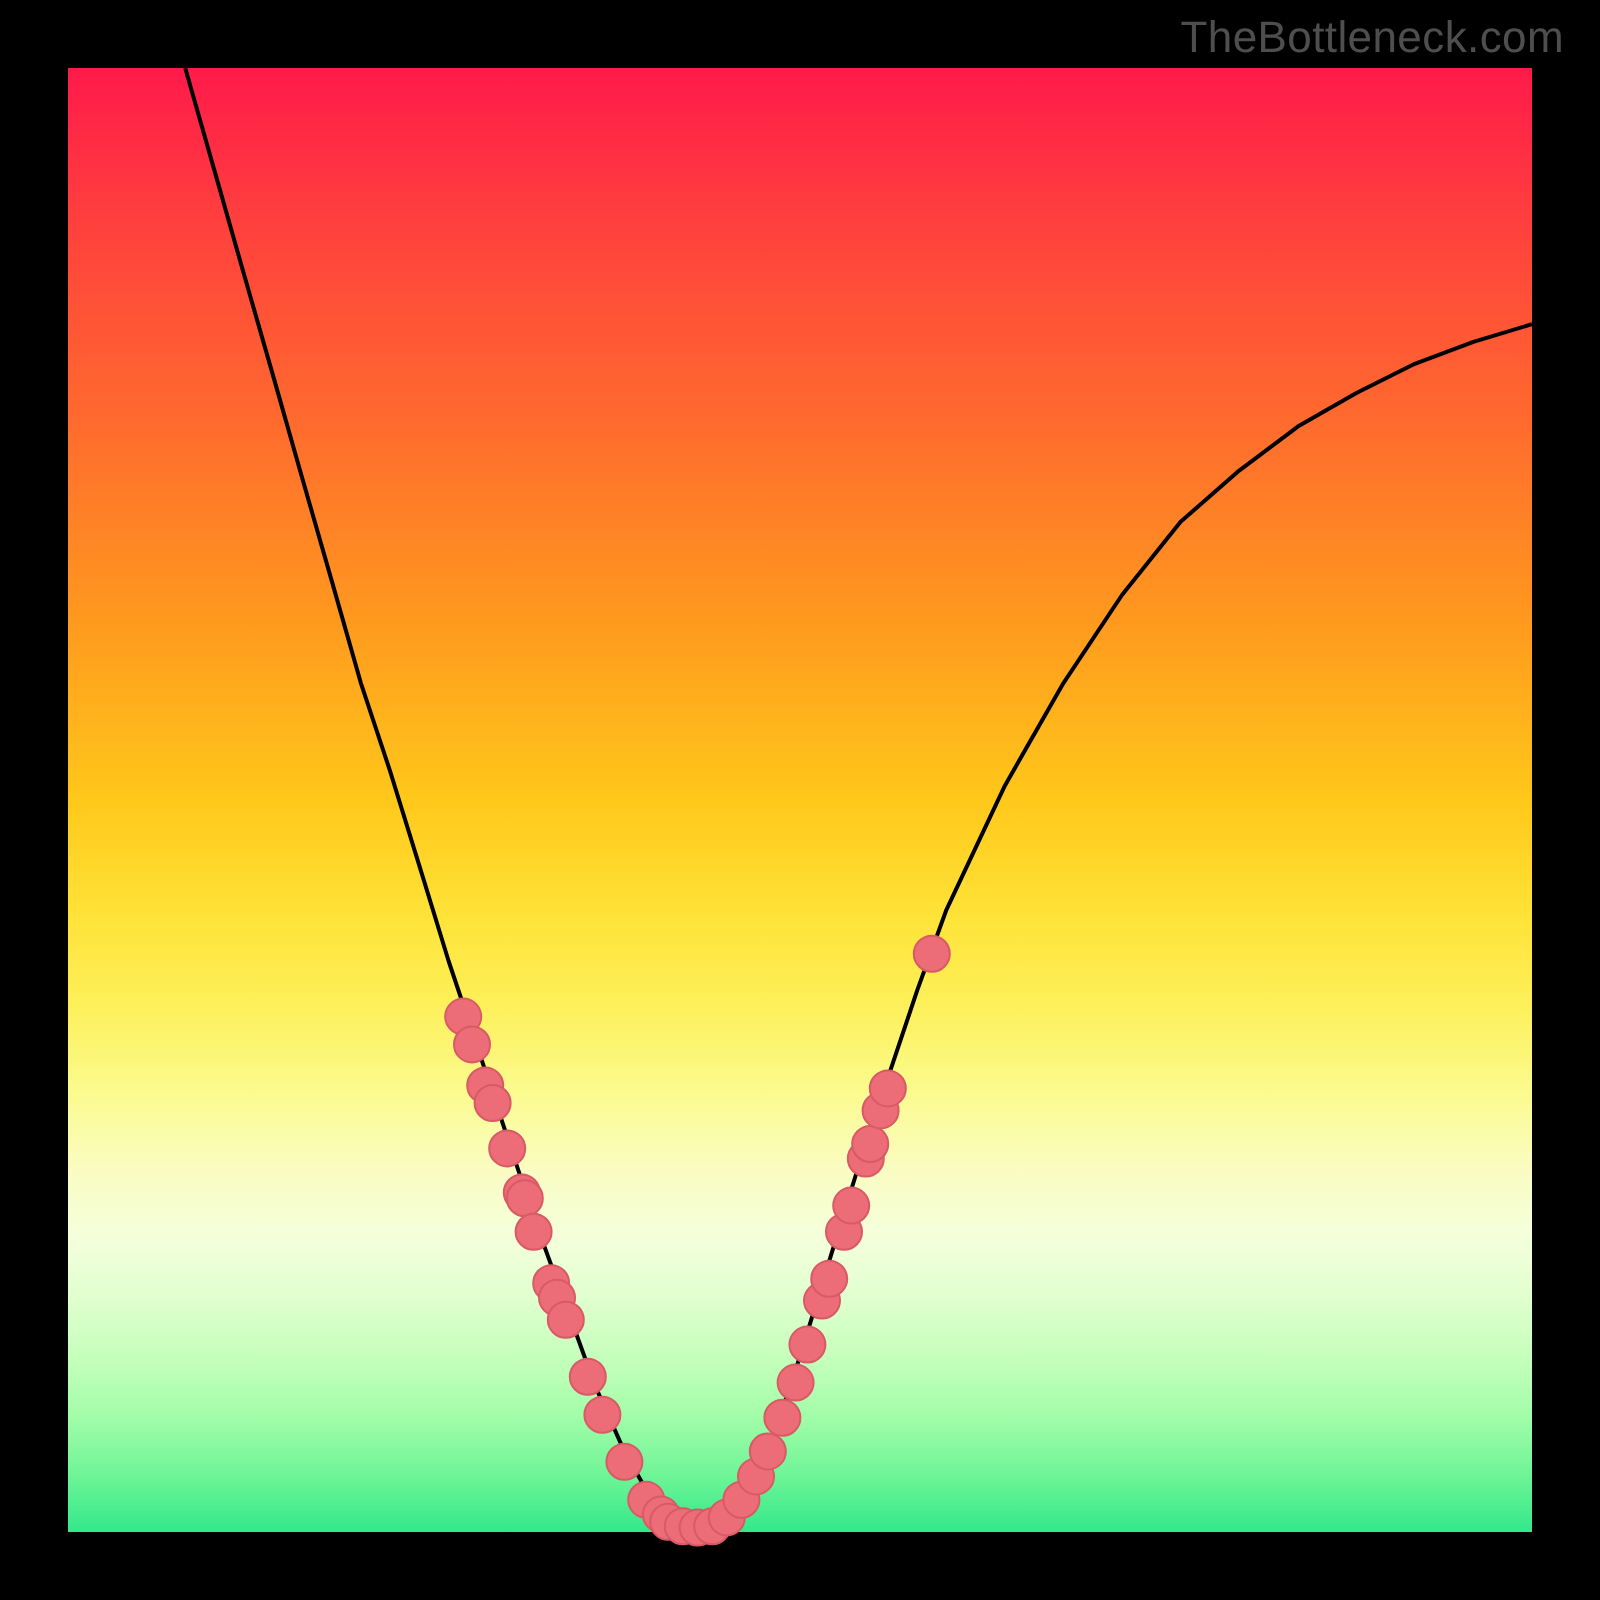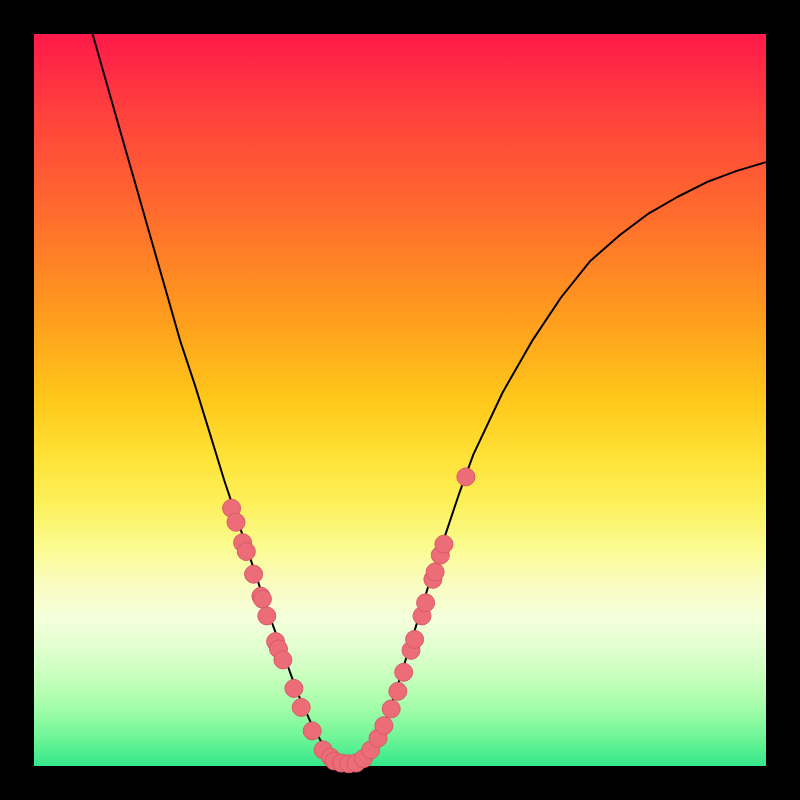--- a/index.html
+++ b/index.html
@@ -57,20 +57,21 @@
     position: absolute;
     top: 0;
     left: 0;
   }
 </style>
 </head>
 <body>
 
 <div class="frame">
   <div class="plot-area"></div>
+  <div class="attribution">TheBottleneck.com</div>
   <svg class="overlay" width="800" height="800">
     <g id="curve-group">
         <path d="M92.6 34.0 L107.2 85.2 L121.8 136.5 L136.5 187.7 L151.1 239.0 L165.8 290.2 L180.4 341.4 L195.0 385.4 L209.7 432.9 L224.3 480.5 L239.0 524.4 L253.6 568.4 L268.2 612.3 L282.9 652.5 L297.5 692.8 L312.2 725.7 L326.8 751.4 L341.4 762.3 L356.1 762.3 L370.7 751.4 L385.4 722.1 L400.0 678.2 L414.6 630.6 L429.3 583.0 L443.9 539.1 L458.6 495.2 L473.2 454.9 L502.5 392.7 L531.8 341.4 L561.0 297.5 L590.3 260.9 L619.6 235.3 L648.9 213.3 L678.2 196.5 L707.4 181.9 L736.7 170.9 L766.0 162.1" fill="none" stroke="#000000" stroke-width="2" stroke-linejoin="round"></path>
       </g>
     <g id="points-group">
         <circle cx="231.6" cy="508.3" r="9" fill="#ec6d77" stroke="#d85a66" stroke-width="1"></circle>
         <circle cx="236.0" cy="522.2" r="9" fill="#ec6d77" stroke="#d85a66" stroke-width="1"></circle>
         <circle cx="242.6" cy="542.7" r="9" fill="#ec6d77" stroke="#d85a66" stroke-width="1"></circle>
         <circle cx="246.3" cy="551.5" r="9" fill="#ec6d77" stroke="#d85a66" stroke-width="1"></circle>
         <circle cx="253.6" cy="574.2" r="9" fill="#ec6d77" stroke="#d85a66" stroke-width="1"></circle>

